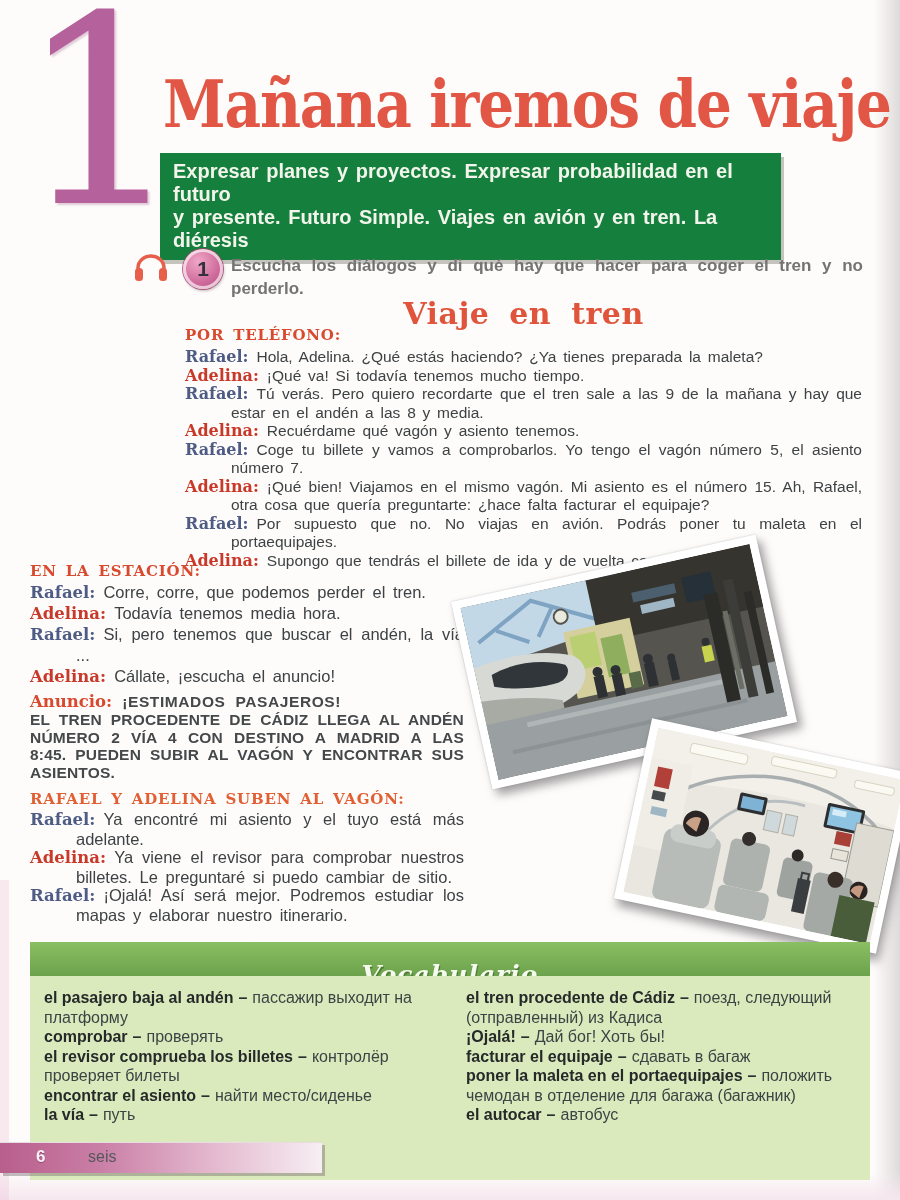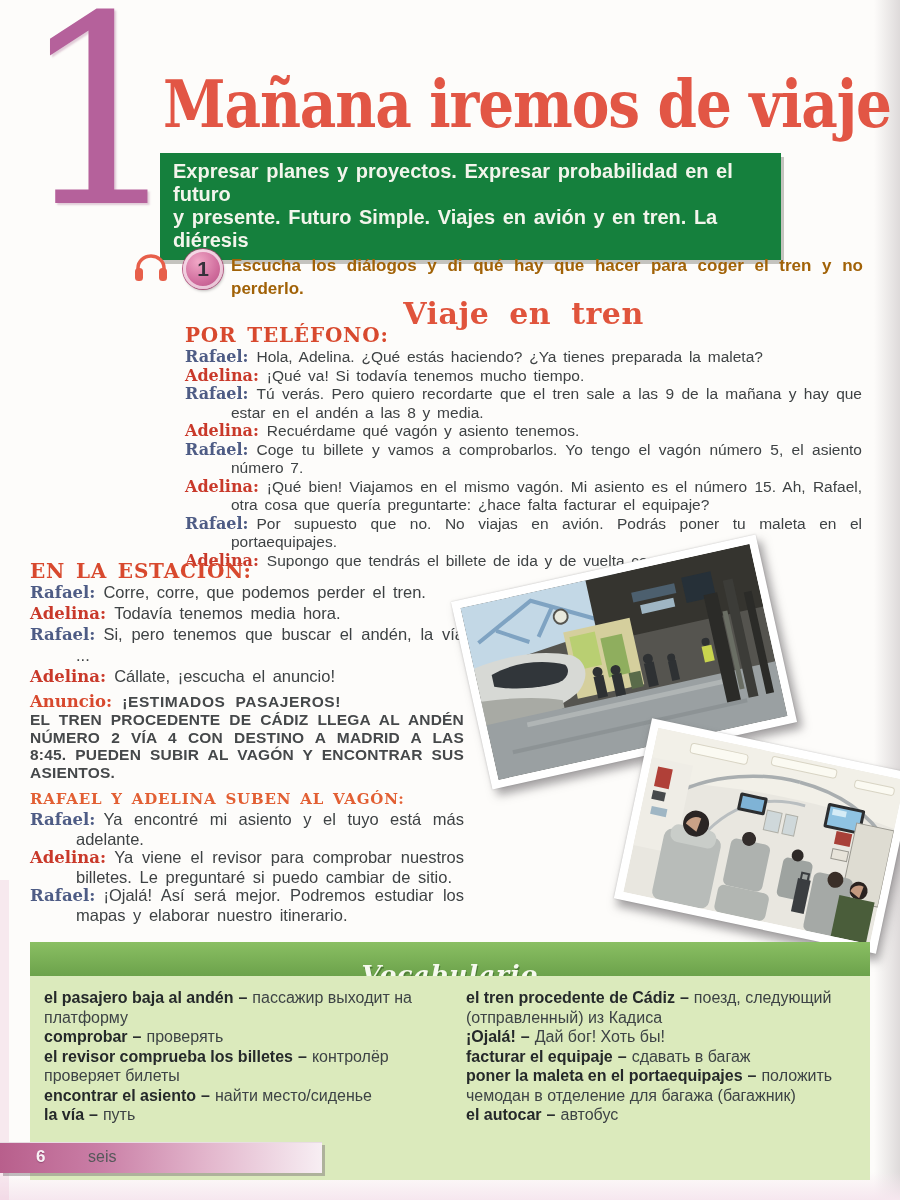--- a/index.html
+++ b/index.html
@@ -30,29 +30,29 @@
     word-spacing:2px;}
 
   
   .headphones{position:absolute;left:133px;top:252px;width:36px;height:30px;}
   .ex-badge{position:absolute;left:183px;top:249px;width:40px;height:40px;border-radius:50%;
     background:radial-gradient(circle at 38% 32%, #f0a7c6, #d06d9d 55%, #b14a7e);
     box-shadow:inset 0 0 0 3px rgba(255,255,255,.65), 0 0 0 1px rgba(170,60,110,.8), 1px 2px 3px rgba(0,0,0,.25);
     display:flex;align-items:center;justify-content:center;
     font-weight:bold;font-size:21px;color:#35313a;}
   .ex-instruction{position:absolute;left:231px;top:254px;width:632px;
-    font-weight:bold;font-size:17px;line-height:23px;color:#a16207;
+    font-weight:bold;font-size:17px;line-height:23px;color:#737373;
     text-align:justify;word-spacing:4.5px;}
 
   
   .dialog-title-wrap{position:absolute;left:185px;top:296px;width:677px;text-align:center;}
   .dialog-title{font-family:"DejaVu Serif", serif;font-weight:bold;font-size:30px;
     color:#e0543c;word-spacing:9px;letter-spacing:.5px;}
 
-  .sec-heading{font-family:"DejaVu Serif", serif;font-weight:bold;font-size:20px;
+  .sec-heading{font-family:"DejaVu Serif", serif;font-weight:bold;font-size:15px;
     color:#d8492e;letter-spacing:.8px;word-spacing:3px;margin:0 0 3px 0;line-height:20px;}
   .dline{margin:0;padding-left:46px;text-indent:-46px;color:#3e4244;
     text-align:justify;}
   .spk{font-family:"DejaVu Serif", serif;font-weight:bold;margin-right:8px;}
   .spk.rafael{color:#4e5c85;}
   .spk.adelina{color:#c9392a;}
 
   .phone-block{position:absolute;left:185px;top:325px;width:677px;}
   .phone-block .dline{font-size:15.5px;line-height:18.5px;word-spacing:2.5px;}
   .phone-block .spk{font-size:16px;}

